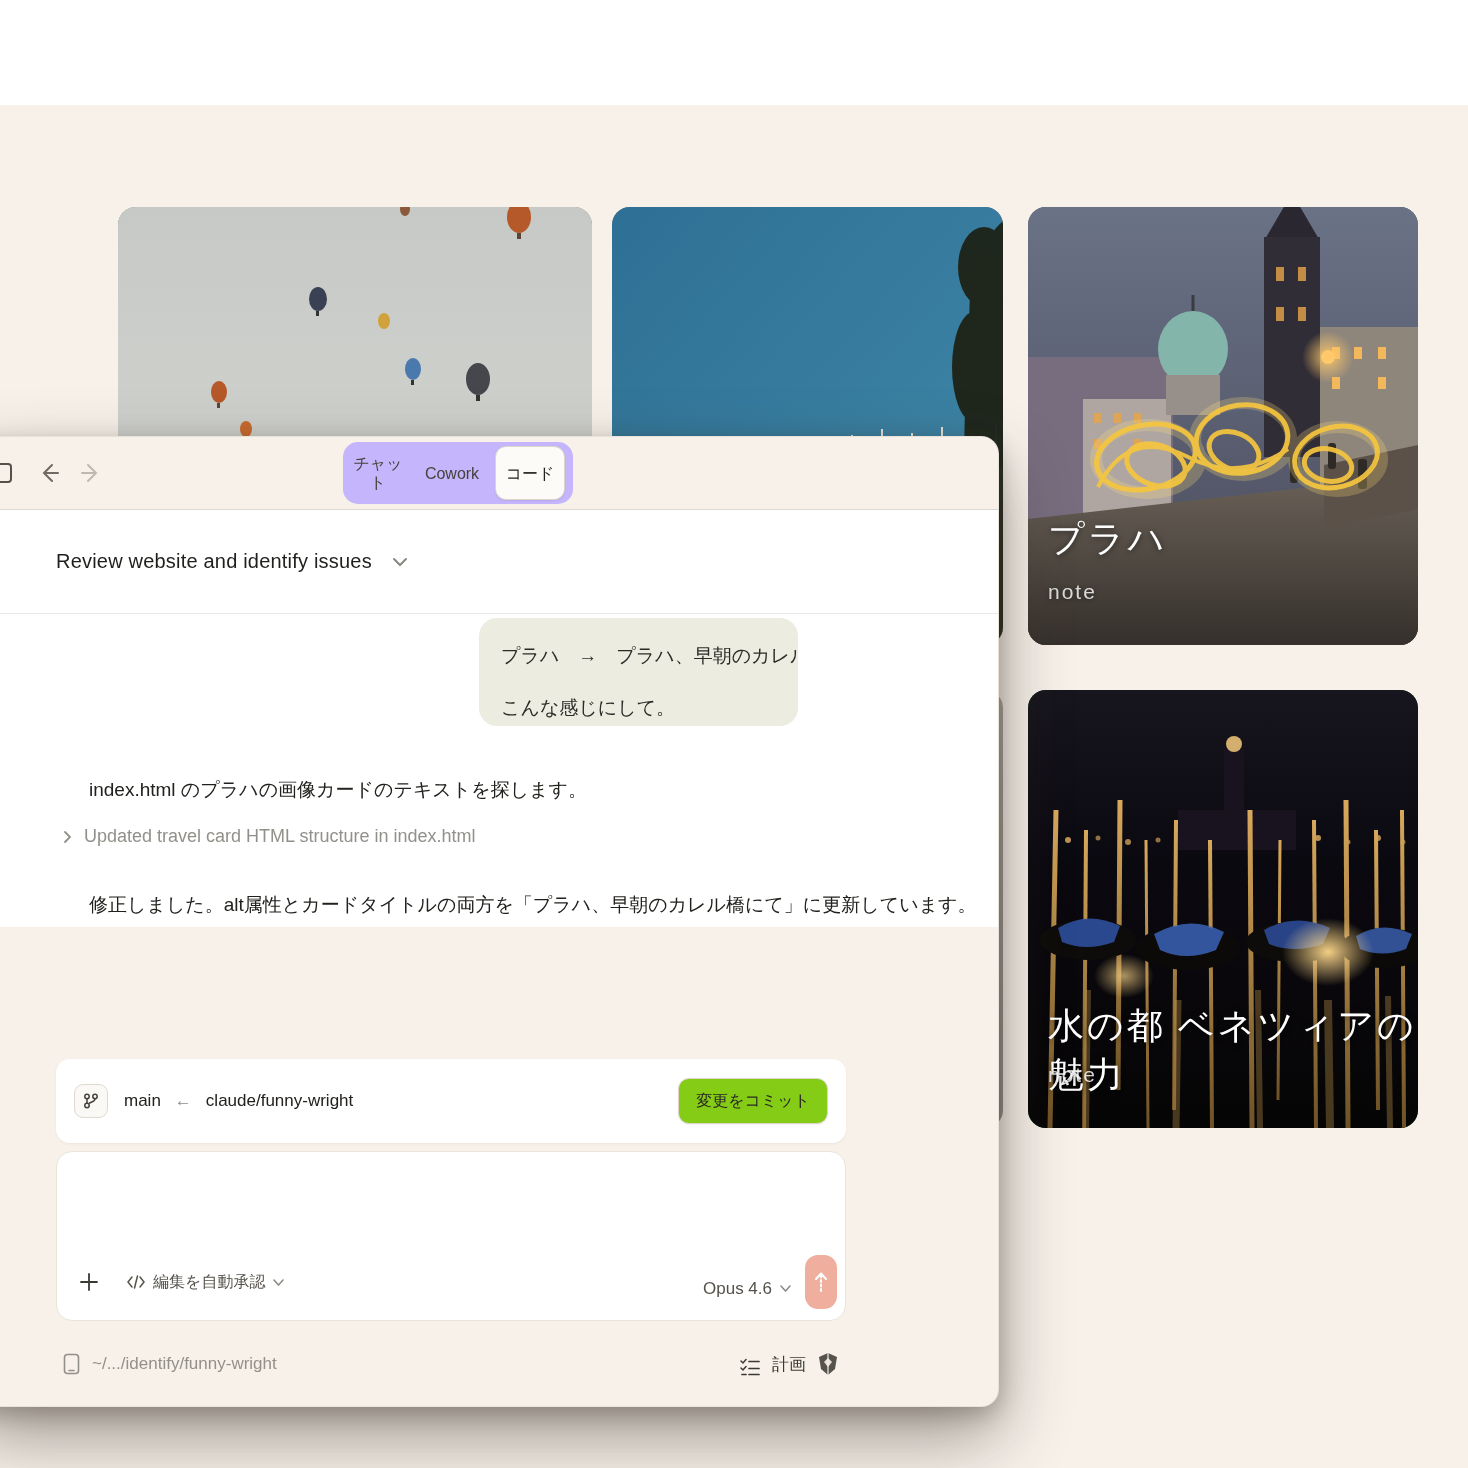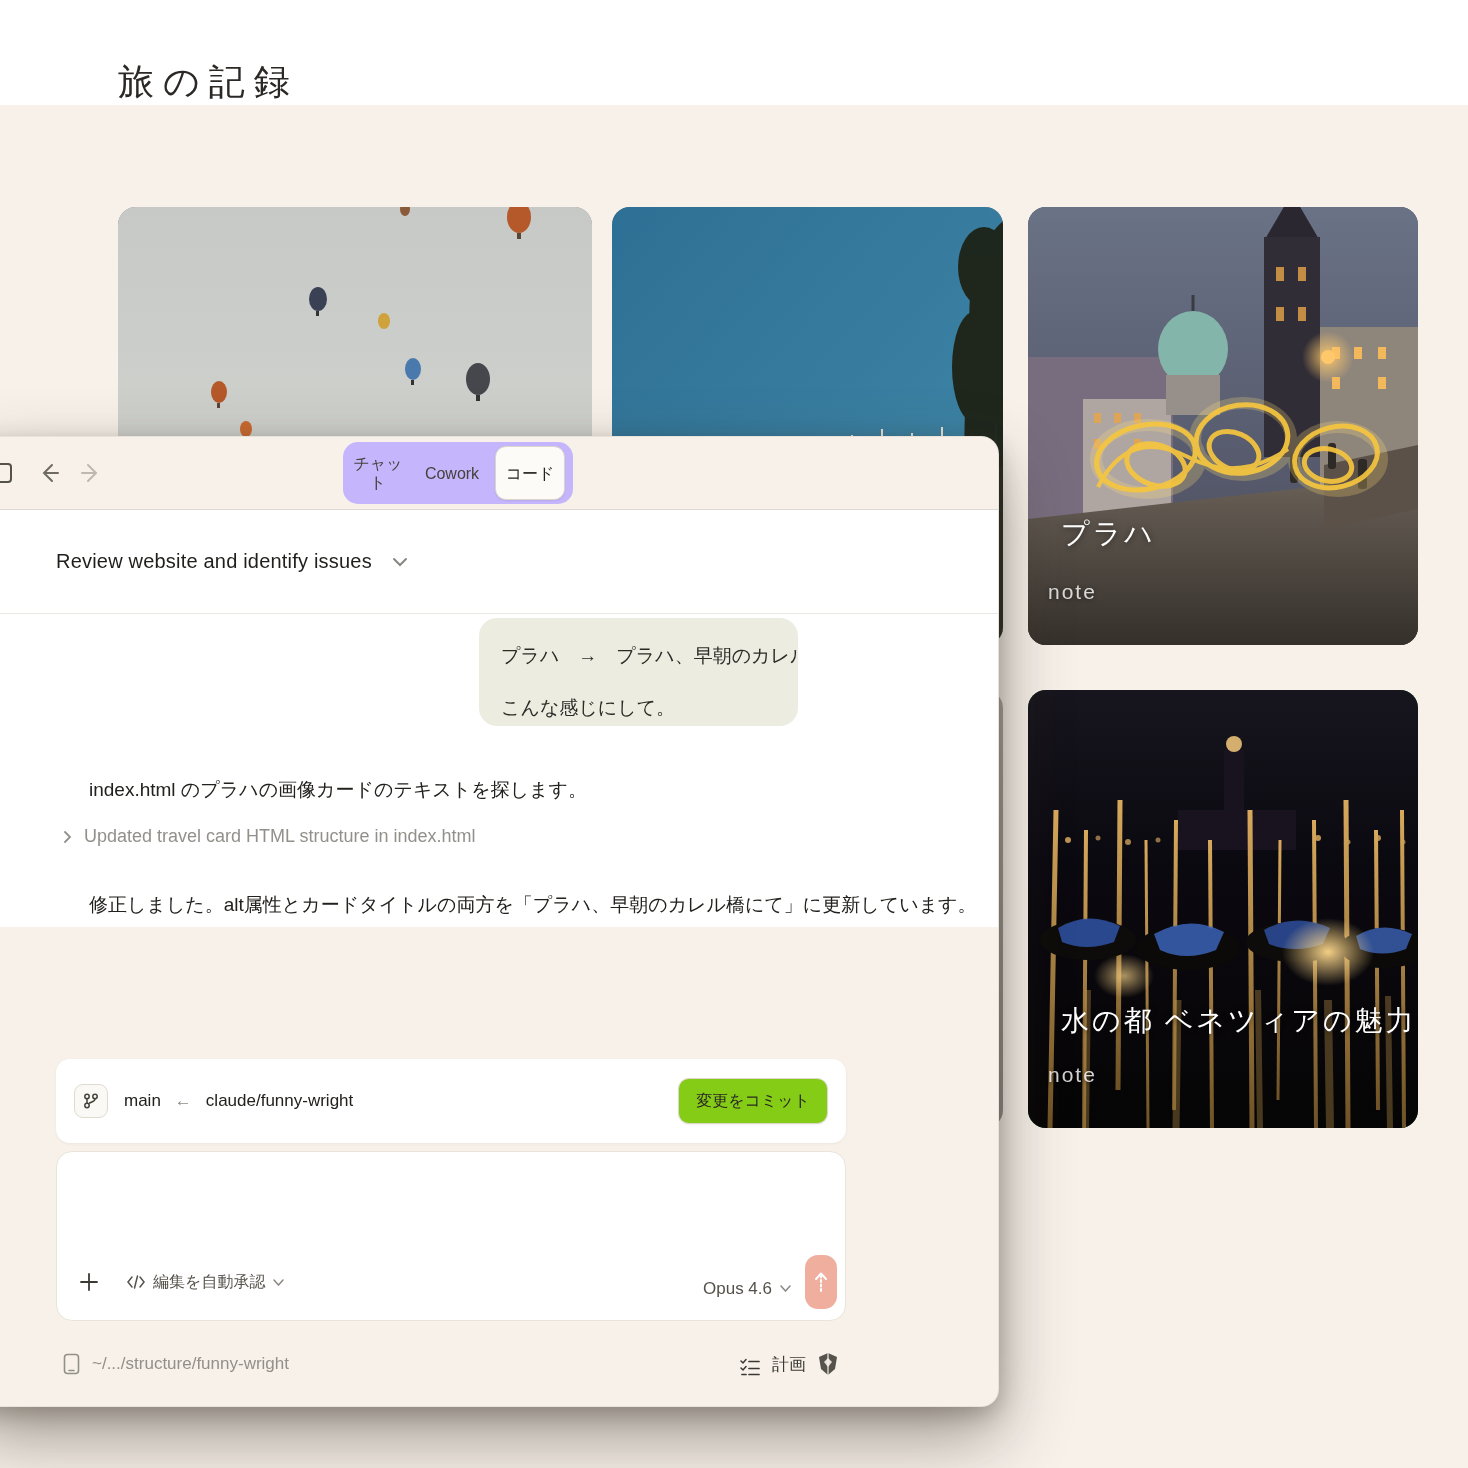--- a/index.html
+++ b/index.html
@@ -11,21 +11,21 @@
   .page-title{position:absolute;left:118px;top:58px;font-family:"Liberation Serif","DejaVu Serif",serif;
               font-size:36px;letter-spacing:9px;color:#2b2826;}
   .photo-card{position:absolute;border-radius:18px;overflow:hidden;background:#888;}
   .card-balloons{left:118px;top:207px;width:474px;height:438px;}
   .card-lhasa{left:612px;top:207px;width:391px;height:438px;}
   .card-hidden{left:612px;top:690px;width:391px;height:438px;
                background:linear-gradient(155deg,#b9b6b0 0%,#a19e98 45%,#8e8b86 100%);}
   .card-prague{left:1028px;top:207px;width:390px;height:438px;background:#4e4f5e;}
   .card-venice{left:1028px;top:690px;width:390px;height:438px;background:#15803d;}
   .card-caption{position:absolute;left:20px;color:#fff;font-family:"Liberation Serif","DejaVu Serif",serif;
-                font-size:28px;letter-spacing:3px;text-shadow:0 1px 6px rgba(0,0,0,.55);margin-left:13px;}
+                font-size:36px;letter-spacing:3px;text-shadow:0 1px 6px rgba(0,0,0,.55);}
   .card-note{position:absolute;left:20px;color:rgba(255,255,255,.82);font-size:21px;letter-spacing:2px;
              text-shadow:0 1px 4px rgba(0,0,0,.5);}
   .cap-prague{top:308px;} .note-prague{top:373px;}
   .cap-venice{top:312px;} .note-venice{top:373px;}
   
   .app-window{position:absolute;left:-30px;top:436px;width:1027px;height:969px;border-radius:18px;
               background:#F7F1E9;box-shadow:0 30px 70px rgba(55,45,35,.45),0 8px 22px rgba(55,45,35,.28);
               border:1px solid rgba(0,0,0,.06);overflow:hidden;}
   .win-header{position:absolute;left:0;top:0;right:0;height:72px;}
   .hdr-icon{position:absolute;top:24px;width:24px;height:24px;}
@@ -78,21 +78,20 @@
   .status-right{margin-left:auto;display:flex;align-items:flex-end;gap:12px;}
   .plan-label{font-size:17px;color:#3b3934;}
   svg{display:block;}
 </style>
 </head>
 <body>
 
 <div class="stage">
 
   <div class="top-band"></div>
-  <div class="page-title">旅の記録</div>
 
   <div class="photo-card card-balloons">
     <svg width="474" height="438" viewBox="0 0 474 438">
       <defs>
         <linearGradient id="sky1" x1="0" y1="0" x2="0" y2="1">
           <stop offset="0" stop-color="#C6C9C6"></stop>
             <stop offset="1" stop-color="#D6D7D2"></stop>
         </linearGradient>
       </defs>
       <rect width="474" height="438" fill="url(#sky1)"></rect>
@@ -405,21 +404,21 @@
             </svg>
           </div>
         </div>
       </div>
 
       <div class="status-row">
         <svg width="17" height="22" viewBox="0 0 17 22">
           <rect x="1.5" y="1.5" width="14" height="19" rx="3" fill="none" stroke="#93908a" stroke-width="1.6"></rect>
           <line x1="6" y1="17.5" x2="11" y2="17.5" stroke="#93908a" stroke-width="1.6" stroke-linecap="round"></line>
         </svg>
-        <span class="status-path">~/.../structure/funny-wright</span>
+        <span class="status-path">~/.../identify/funny-wright</span>
         <div class="status-right">
           <svg width="20" height="18" viewBox="0 0 20 18">
             <path d="M1,3 L3,5 L6,1.5" fill="none" stroke="#3b3934" stroke-width="1.5" stroke-linecap="round"></path>
             <line x1="9" y1="3.5" x2="19" y2="3.5" stroke="#3b3934" stroke-width="1.7" stroke-linecap="round"></line>
             <path d="M1,10 L3,12 L6,8.5" fill="none" stroke="#3b3934" stroke-width="1.5" stroke-linecap="round"></path>
             <line x1="9" y1="10.5" x2="19" y2="10.5" stroke="#3b3934" stroke-width="1.7" stroke-linecap="round"></line>
             <line x1="2" y1="16.5" x2="6" y2="16.5" stroke="#3b3934" stroke-width="1.7" stroke-linecap="round"></line>
             <line x1="9" y1="16.5" x2="19" y2="16.5" stroke="#3b3934" stroke-width="1.7" stroke-linecap="round"></line>
           </svg>
           <span class="plan-label">計画</span>

